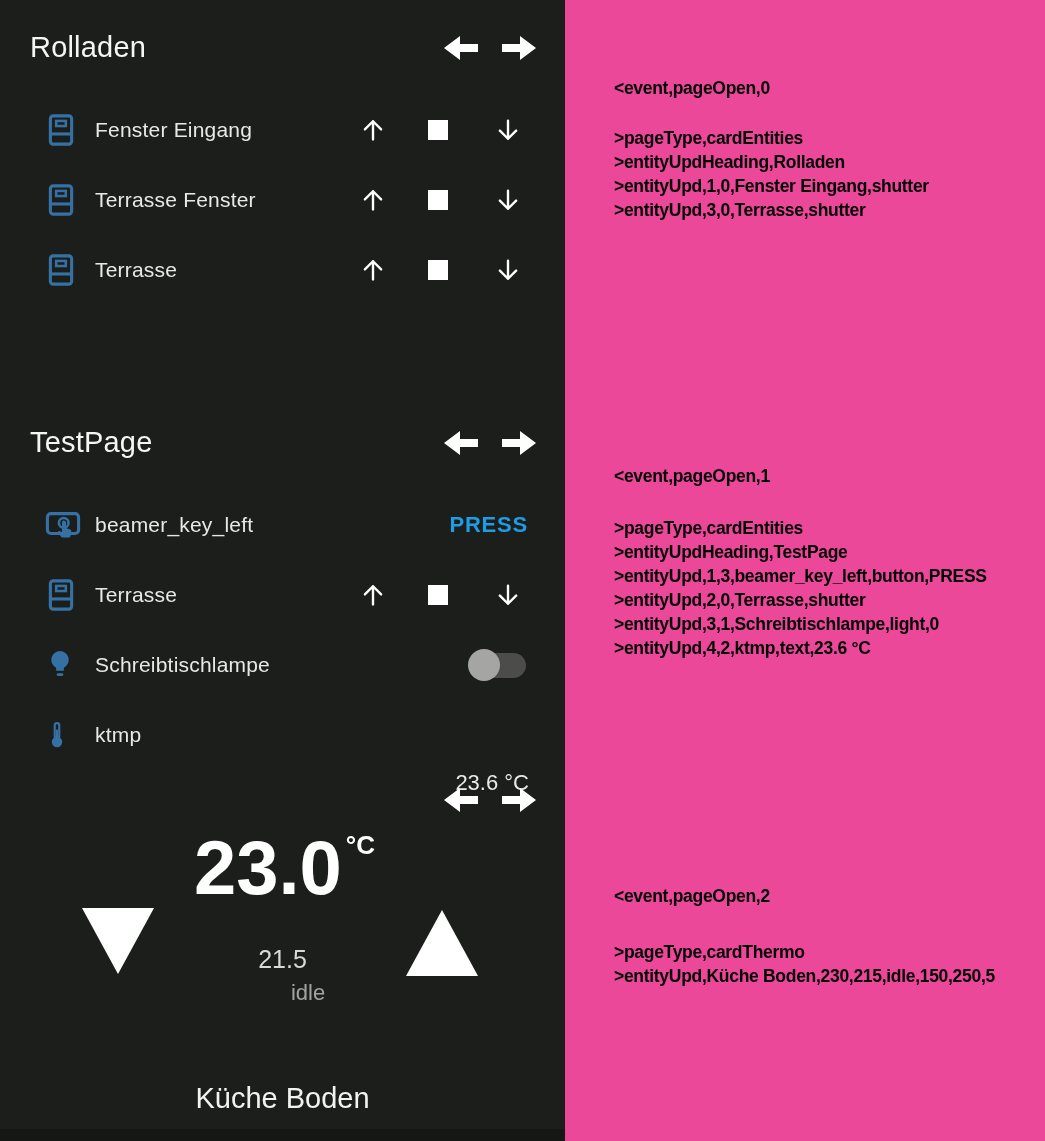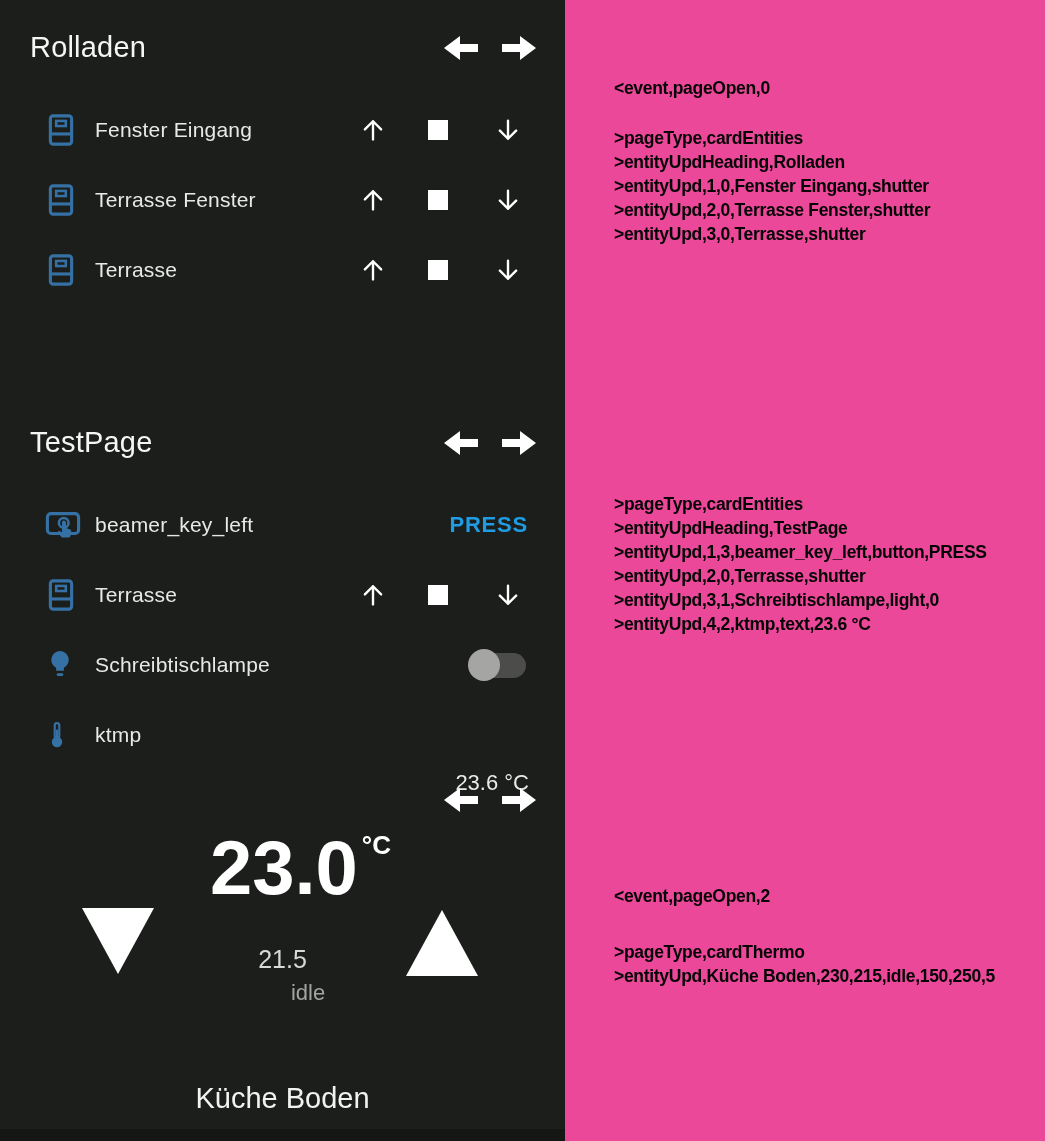--- a/index.html
+++ b/index.html
@@ -34,21 +34,21 @@
          font-size:22px;font-weight:700;letter-spacing:.8px;color:var(--press_blue,#1f9ce3);cursor:pointer;}
   .value{position:absolute;right:36px;top:50%;transform:translateY(-50%);
          font-size:22px;color:#e9e9e9;margin-top:48px;}
   .toggle{position:absolute;right:33px;top:50%;transform:translateY(-50%);width:64px;height:32px;cursor:pointer;}
   .toggle .track{position:absolute;left:6px;top:4px;width:52px;height:25px;border-radius:13px;
                  background:var(--toggle_track,#4c4c4a);}
   .toggle .knob{position:absolute;left:0;top:0;width:32px;height:32px;border-radius:50%;
                 background:var(--toggle_knob,#a5a5a3);}
   
   .nav3{position:absolute;top:14px;right:27px;}
-  .temp-current{position:absolute;top:60px;left:16px;width:565px;text-align:center;
+  .temp-current{position:absolute;top:60px;left:0;width:565px;text-align:center;
                 font-size:76px;font-weight:700;color:#ffffff;line-height:1;}
   .temp-unit{font-size:26px;font-weight:700;position:relative;top:-40px;left:4px;}
   .tri{position:absolute;top:138px;width:72px;height:68px;background:none;border:none;padding:0;cursor:pointer;}
   .tri svg{width:72px;height:68px;display:block;}
   .tri-down{left:82px;}
   .tri-up{left:406px;}
   .temp-target{position:absolute;top:175px;left:0;width:565px;text-align:center;
                font-size:25px;color:#d9d9d9;}
   .hvac-state{position:absolute;top:210px;left:0;width:616px;text-align:center;
               font-size:22px;color:#a3a3a3;}
@@ -277,25 +277,25 @@
     </section>
 
     <div class="panel-footer"></div>
   </div>
 
   <div class="log-block log-b1 gap1">
     <div class="log-line">&lt;event,pageOpen,0</div>
     <div class="log-line first">&gt;pageType,cardEntities</div>
     <div class="log-line">&gt;entityUpdHeading,Rolladen</div>
     <div class="log-line">&gt;entityUpd,1,0,Fenster Eingang,shutter</div>
-    <div class="log-line">&gt;entityUpd,2,0,Terrasse Fenster,shutter</div>
     <div class="log-line">&gt;entityUpd,3,0,Terrasse,shutter</div>
   </div>
 
   <div class="log-block log-b2 gap2">
+    <div class="log-line">&lt;event,pageOpen,1</div>
     <div class="log-line first">&gt;pageType,cardEntities</div>
     <div class="log-line">&gt;entityUpdHeading,TestPage</div>
     <div class="log-line">&gt;entityUpd,1,3,beamer_key_left,button,PRESS</div>
     <div class="log-line">&gt;entityUpd,2,0,Terrasse,shutter</div>
     <div class="log-line">&gt;entityUpd,3,1,Schreibtischlampe,light,0</div>
     <div class="log-line">&gt;entityUpd,4,2,ktmp,text,23.6 °C</div>
   </div>
 
   <div class="log-block log-b3 gap3">
     <div class="log-line">&lt;event,pageOpen,2</div>

